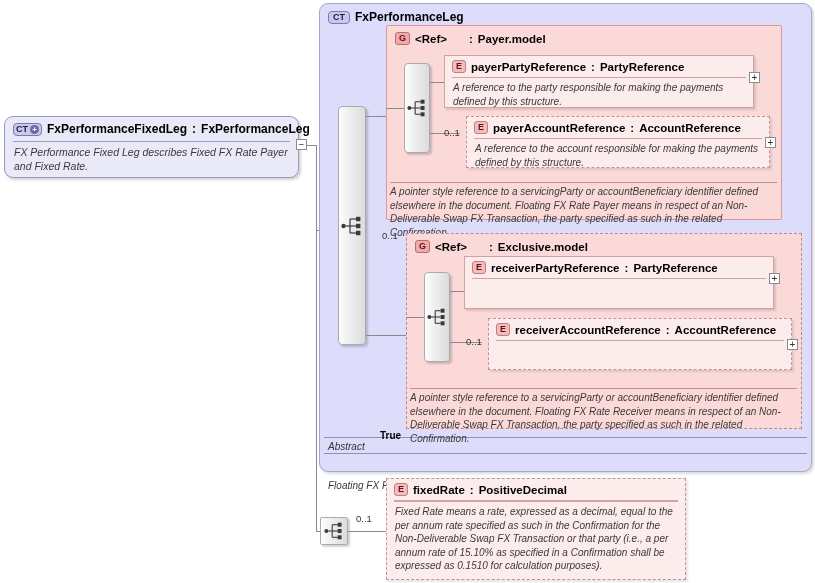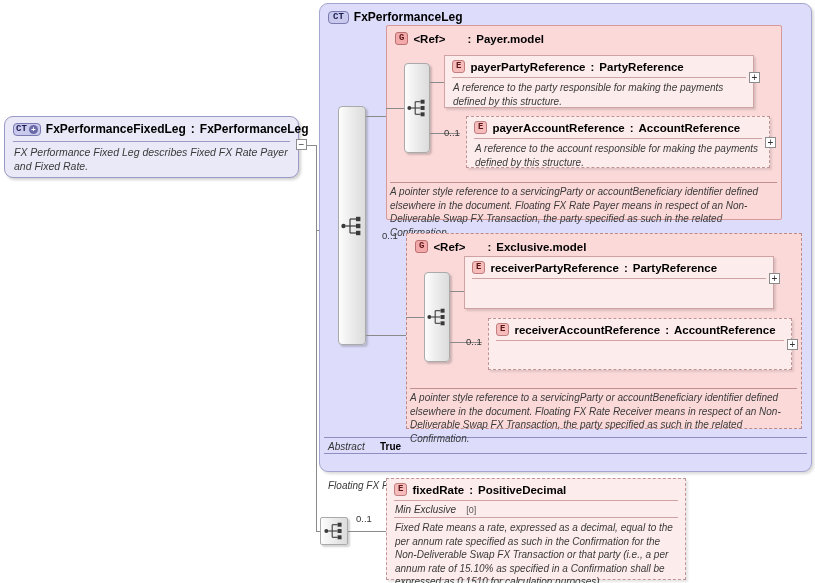--- a/index.html
+++ b/index.html
@@ -13,21 +13,20 @@
   
   .abs{position:absolute;box-sizing:border-box;}
 
   
   .badge{
     display:inline-flex;align-items:flex-start;justify-content:center;
     font-size:9px;font-weight:bold;line-height:1;
     border:1px solid #8b8bbf;border-radius:3px;
     padding:1px 3px;margin-right:5px;vertical-align:middle;
     letter-spacing:0;
-    font-family:Liberation Mono, monospace;
   }
   .badge-ct{background:#c9c9ee;border-color:#7a7ab0;color:#1a1a4d;border-radius:4px;padding:1px 2px;}
   .badge-ct .plus{
     display:inline-block;width:9px;height:9px;margin-left:2px;border-radius:50%;
     background:#6a6aa8;color:#fff;font-size:8px;line-height:9px;text-align:center;font-weight:bold;
   }
   .badge-g{background:#f3a9a9;border-color:#b96f6f;color:#5a1515;}
   .badge-e{background:#f6bcbc;border-color:#c07e7e;color:#5a1515;}
 
   
@@ -147,21 +146,21 @@
     <div class="title">
       <span class="badge badge-ct" style="padding:1px 4px;">
         <span>CT</span>
       </span>
       <span>FxPerformanceLeg</span>
     </div>
   </div>
 
   <div class="ct-foot-rule" style="left:324px;top:437px;width:483px;"></div>
   <div class="ct-foot-label" style="left:328px;top:441px;">Abstract</div>
-  <div class="ct-foot-value" style="left:380px;top:441px;">True</div>
+  <div class="ct-foot-value" style="left:380px;top:430px;">True</div>
   <div class="ct-foot-rule" style="left:324px;top:453px;width:483px;"></div>
   <div class="ct-foot-doc" style="left:328px;top:480px;width:470px;">Floating FX Rate describes Fixed FX Rate Payer and Fixed Rate</div>
 
   <div class="abs seq tall" style="left:338px;top:106px;width:28px;height:239px;">
     <svg width="22" height="20" viewBox="0 0 22 20">
       <circle cx="2.5" cy="10" r="2.2" fill="#3a3a3a"></circle>
       <line x1="4.5" y1="10" x2="9" y2="10" stroke="#3a3a3a" stroke-width="1.2"></line>
       <line x1="9" y1="3" x2="9" y2="17" stroke="#3a3a3a" stroke-width="1.2"></line>
       <line x1="9" y1="3" x2="15" y2="3" stroke="#3a3a3a" stroke-width="1.2"></line>
       <line x1="9" y1="10" x2="15" y2="10" stroke="#3a3a3a" stroke-width="1.2"></line>
@@ -311,21 +310,17 @@
   <div class="abs el dashed" style="left:386px;top:478px;width:300px;height:102px;">
     <div class="ehdr">
       <span class="badge badge-e">
         <span>E</span>
       </span>
       <span>fixedRate</span>
       <span style="margin:0 5px;">:</span>
       <span>PositiveDecimal</span>
     </div>
     <div class="erule"></div>
-    <div class="facet">
-      <span class="fname">Min Exclusive</span>
-      <span class="fval">[0]</span>
-    </div>
     <div class="erule"></div>
     <div class="edoc">Fixed Rate means a rate, expressed as a decimal, equal to the per annum rate specified as such in the Confirmation for the Non-Deliverable Swap FX Transaction or that party (i.e., a per annum rate of 15.10% as specified in a Confirmation shall be expressed as 0.1510 for calculation purposes).</div>
   </div>
 
 </div>
 
 </body></html>

